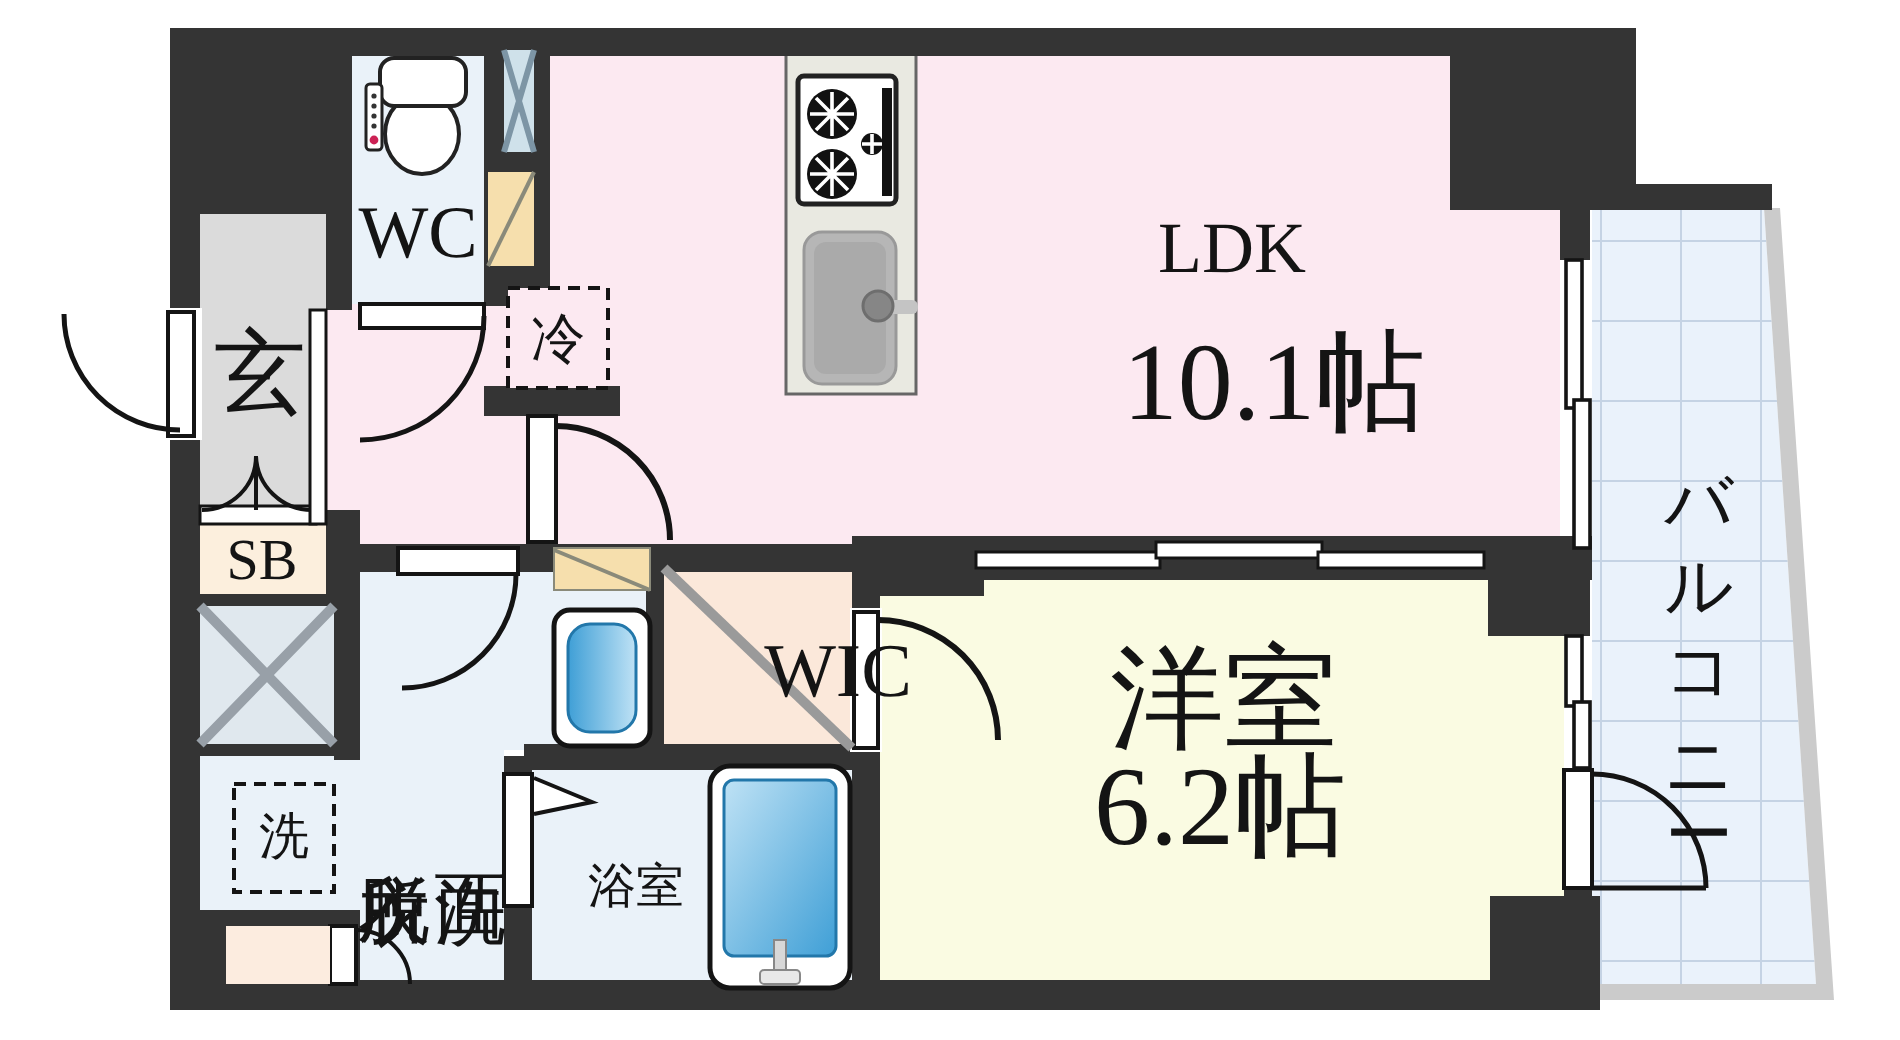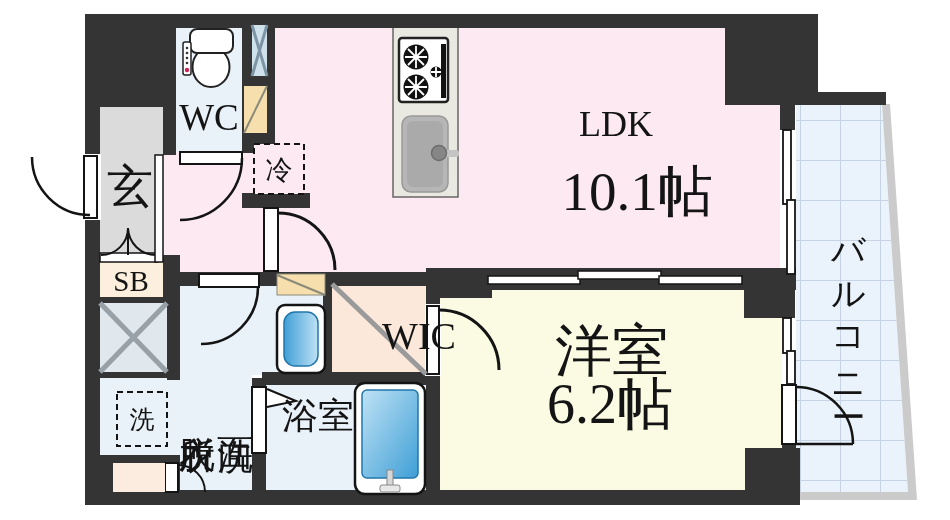--- a/index.html
+++ b/index.html
@@ -194,19 +194,19 @@
 </svg>
 
   <div class="lbl" style="left:616px;top:124px;font-size:36px;">LDK</div>
   <div class="lbl" style="left:616px;top:191px;font-size:55px;margin-left:21px;">10.1帖</div>
   <div class="lbl" style="left:612px;top:350px;font-size:57px;">洋室</div>
   <div class="lbl" style="left:610px;top:404px;font-size:56px;">6.2帖</div>
   <div class="lbl" style="left:209px;top:117px;font-size:37px;">WC</div>
   <div class="lbl" style="left:130px;top:187px;font-size:46px;">玄</div>
   <div class="lbl" style="left:131px;top:281px;font-size:29px;">SB</div>
   <div class="lbl" style="left:375px;top:336px;font-size:38px;margin-left:44px;">WIC</div>
-  <div class="lbl" style="left:318px;top:416px;font-size:36px;">浴室</div>
+  <div class="lbl" style="left:318px;top:444px;font-size:24px;">浴室</div>
   <div class="lbl" style="left:279px;top:170px;font-size:27px;">冷</div>
   <div class="lbl" style="left:142px;top:419px;font-size:25px;">洗</div>
   <div class="lbl v" style="left:197px;top:408px;font-size:36px;">脱衣所</div>
   <div class="lbl v" style="left:235px;top:409px;font-size:36px;">洗面</div>
   <div class="lbl v" style="left:848px;top:310px;font-size:34px;letter-spacing:8px;">バルコニー</div>
 </div>
 
 </body></html>

